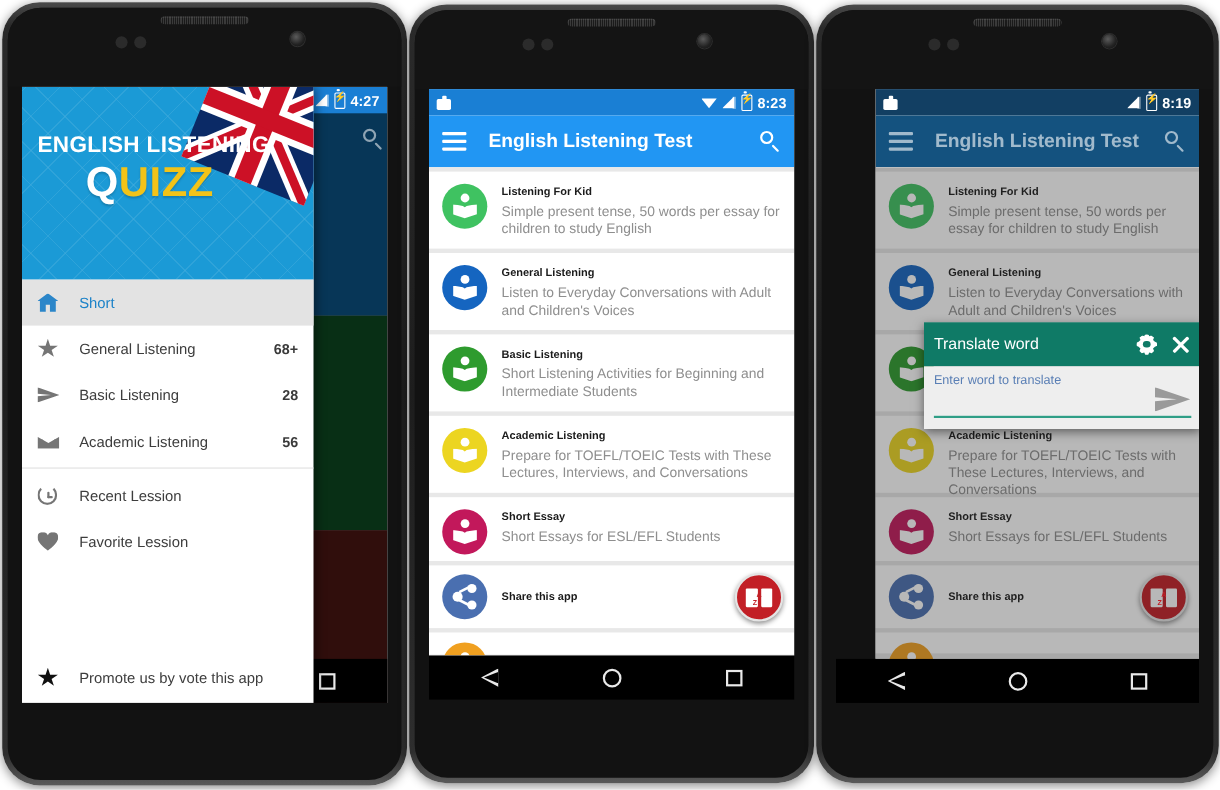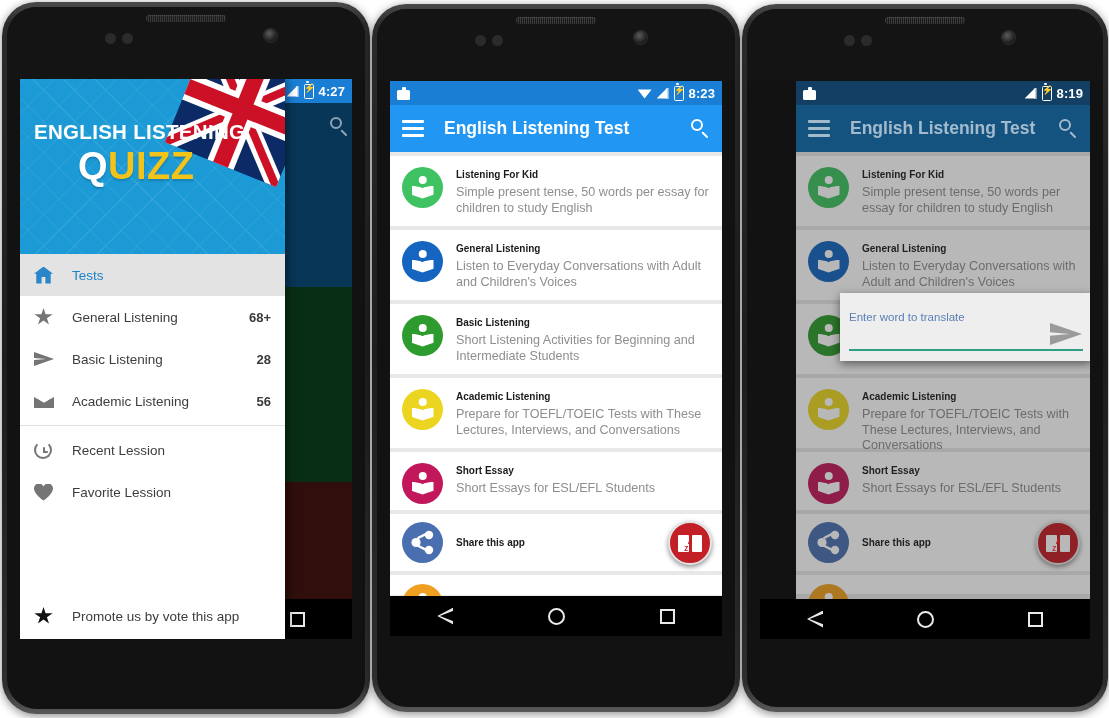--- a/index.html
+++ b/index.html
@@ -129,21 +129,21 @@
   .td-head{height:40px;background:#0f7a66;display:flex;align-items:center;padding:0 9px;box-sizing:border-box;}
   .td-title{flex:1;color:#fff;font-size:14.5px;}
   .ic-gear{width:19px;height:19px;position:relative;margin-right:12px;}
   .ic-gear:before{content:"";position:absolute;inset:0;border-radius:50%;background:#fff;
      clip-path:polygon(43% 0,57% 0,62% 11%,74% 7%,85% 18%,80% 30%,89% 38%,100% 43%,100% 57%,89% 62%,80% 70%,85% 82%,74% 93%,62% 89%,57% 100%,43% 100%,38% 89%,26% 93%,15% 82%,20% 70%,11% 62%,0 57%,0 43%,11% 38%,20% 30%,15% 18%,26% 7%,38% 11%);}
   .ic-gear:after{content:"";position:absolute;left:50%;top:50%;width:6.5px;height:6.5px;margin:-3.25px 0 0 -3.25px;
      border-radius:50%;background:#0f7a66;}
   .ic-close{width:19px;height:19px;position:relative;}
   .ic-close:before,.ic-close:after{content:"";position:absolute;left:0;top:8px;width:19px;height:2.8px;background:#fff;border-radius:1px;}
   .ic-close:before{transform:rotate(45deg);} .ic-close:after{transform:rotate(-45deg);}
-  .td-body{background:#eeeeee;padding:18px 9px 10px 9px;position:relative;}
+  .td-body{background:#eeeeee;padding:7px 9px 10px 9px;position:relative;}
   .td-input{font-size:11.5px;color:#5a7fb5;height:36px;}
   .td-underline{height:2px;background:#2f9e86;margin-top:2px;}
   .ic-sendbig{position:absolute;right:10px;bottom:16px;width:32px;height:22px;background:#9a9a9a;
      clip-path:polygon(0 0,100% 50%,0 100%,0 58%,62% 50%,0 42%);}
 
   
   .navbar{height:40px;background:#000;display:flex;align-items:center;justify-content:space-around;}
   .nv-back-o{width:16px;height:17px;position:relative;}
   .nv-back-o:before{content:"";position:absolute;inset:0;background:#e9e9e9;clip-path:polygon(0 50%,100% 0,100% 100%);}
   .nv-back-o:after{content:"";position:absolute;left:2.6px;top:3.2px;width:13.4px;height:10.6px;background:#000;
@@ -209,21 +209,21 @@
                 <div class="hr"></div>
             </div>
             <div class="dh-l1">ENGLISH LISTENING</div>
             <div class="dh-l2"><span class="w">Q</span><span class="y">UIZZ</span></div>
           </div>
 
           <div class="drw-item sel">
             <span class="drw-ico">
                 <i class="gl-home"></i>
               </span>
-            <span class="drw-label">Tests</span>
+            <span class="drw-label">Short</span>
             <span class="drw-badge"></span>
           </div>
           <div class="drw-item" style="height:42px;">
             <span class="drw-ico">
                 <i class="gl-star"></i>
               </span>
             <span class="drw-label">General Listening</span>
             <span class="drw-badge">68+</span>
           </div>
           <div class="drw-item">
@@ -502,20 +502,25 @@
           <div class="card" style="height:18px;">
             <span class="card-ico" style="background:#f0a020;margin-top:0;">
                 <i class="head"></i>
               </span>
           </div>
 
           <div style="position:absolute;inset:0;background:rgba(40,40,40,.33);"></div>
         </div>
 
         <div class="tdialog">
+          <div class="td-head">
+            <span class="td-title">Translate word</span>
+            <span class="ic-gear"></span>
+            <span class="ic-close"></span>
+          </div>
           <div class="td-body">
             <div class="td-input">Enter word to translate</div>
             <div class="td-underline"></div>
             <span class="ic-sendbig"></span>
           </div>
         </div>
       </div>
 
       <div class="navbar" style="position:absolute;left:13px;right:13px;top:590px;">
         <span class="nv-back-o"></span>

